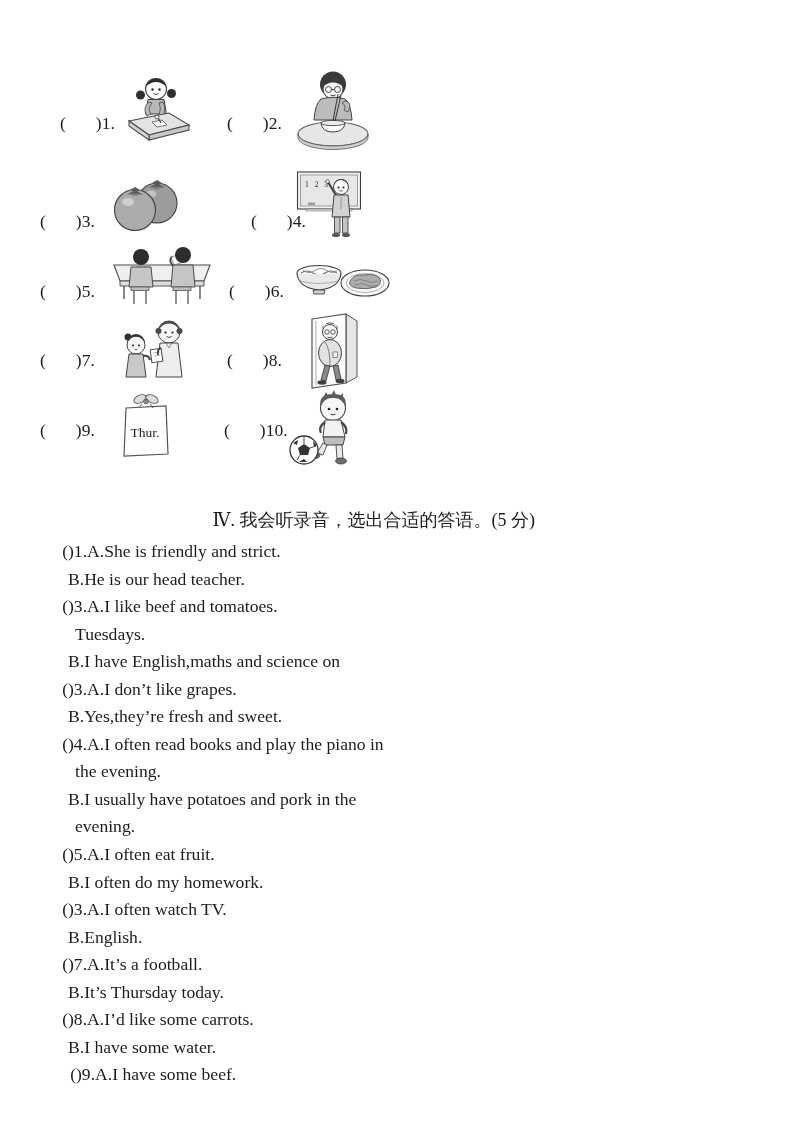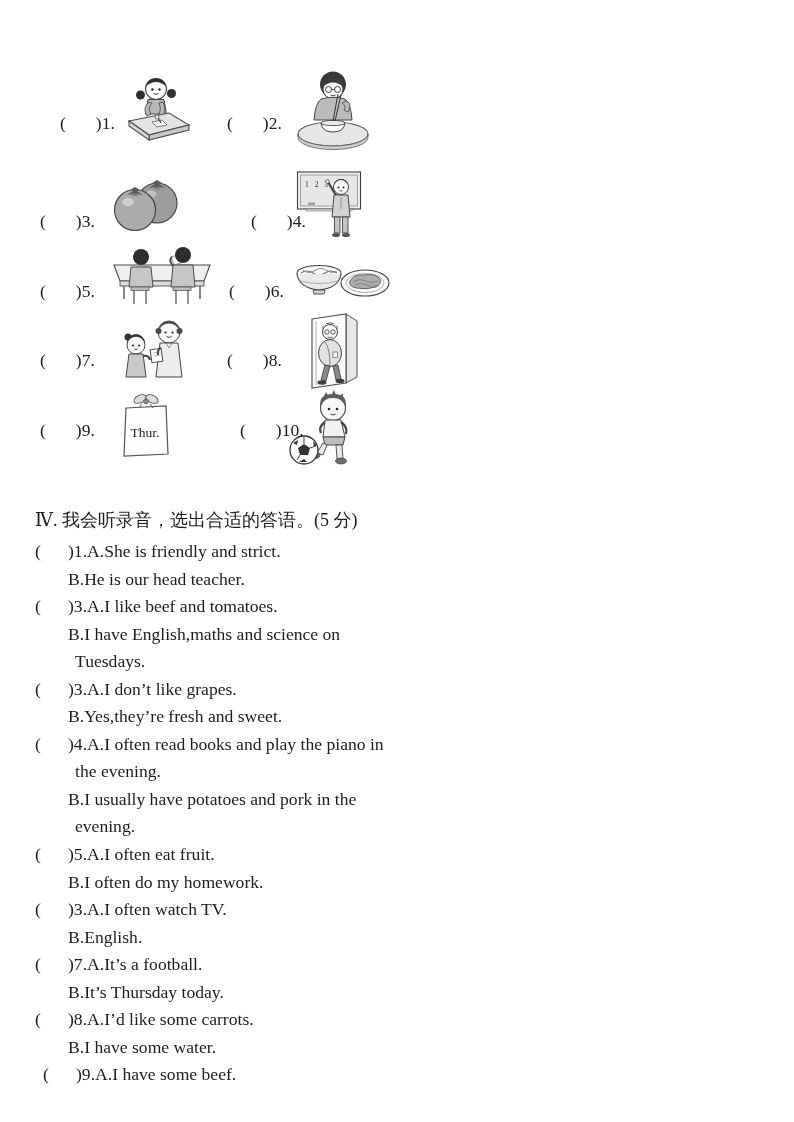--- a/index.html
+++ b/index.html
@@ -2,21 +2,21 @@
 <html><head>
 <meta charset="utf-8">
 <style>
   html,body{margin:0;padding:0;background:#fff;}
   .page{position:relative;width:794px;height:1122px;background:#fff;overflow:hidden;
         font-family:"Liberation Serif","DejaVu Serif",serif;color:#1c1c1c;}
   .m-label{position:absolute;font-size:17.5px;white-space:nowrap;}
   .m-label .m-open{display:inline-block;margin-right:30px;}
   .m-img{position:absolute;text-align:center;}
   .m-img svg{display:block;width:100%;height:100%;}
-  .quiz{position:absolute;left:35px;top:507px;width:500px;}
+  .quiz{position:absolute;left:35px;top:507px;width:500px;text-align:right;}
   .quiz-heading{font-size:18px;line-height:27px;margin:0 0 7px 0;white-space:nowrap;
                 font-family:"Liberation Serif","DejaVu Serif",serif;}
   .qline{height:27.55px;font-size:17.6px;white-space:nowrap;display:flex;align-items:baseline;}
   .qline .paren{flex:0 0 33px;width:33px;}
   .qline.b{padding-left:33px;}
   .qline.c{padding-left:40px;}
   .qline.shift{padding-left:8px;}
   svg text{font-family:"Liberation Serif","DejaVu Serif",serif;}
 </style>
 </head>
@@ -26,21 +26,21 @@
 
   <div class="m-label" style="left:60px;top:113px"><span class="m-open">(</span><span>)1.</span></div>
   <div class="m-label" style="left:227px;top:113px"><span class="m-open">(</span><span>)2.</span></div>
   <div class="m-label" style="left:40px;top:211px"><span class="m-open">(</span><span>)3.</span></div>
   <div class="m-label" style="left:251px;top:211px"><span class="m-open">(</span><span>)4.</span></div>
   <div class="m-label" style="left:40px;top:281px"><span class="m-open">(</span><span>)5.</span></div>
   <div class="m-label" style="left:229px;top:281px"><span class="m-open">(</span><span>)6.</span></div>
   <div class="m-label" style="left:40px;top:350px"><span class="m-open">(</span><span>)7.</span></div>
   <div class="m-label" style="left:227px;top:350px"><span class="m-open">(</span><span>)8.</span></div>
   <div class="m-label" style="left:40px;top:420px"><span class="m-open">(</span><span>)9.</span></div>
-  <div class="m-label" style="left:240px;top:420px"><span class="m-open">(</span><span>)10.</span></div>
+  <div class="m-label" style="left:224px;top:420px"><span class="m-open">(</span><span>)10.</span></div>
 
   <div class="m-img" style="left:126px;top:72px;width:66px;height:78px">
     <svg viewBox="0 0 66 78">
       <circle cx="14.5" cy="23" r="4.5" fill="#2f2f2f"></circle>
         <circle cx="45.5" cy="21.5" r="4.5" fill="#2f2f2f"></circle>
       <circle cx="30" cy="17" r="10.5" fill="#fafafa" stroke="#444" stroke-width="1.1"></circle>
       <path d="M19.8,14.5 Q21.5,6.5 30,6.5 Q38.5,6.5 40.2,14.5 Q35.5,10 30,10 Q24.5,10 19.8,14.5 Z" fill="#2f2f2f"></path>
       <circle cx="26.5" cy="17.5" r="1.2" fill="#222"></circle>
         <circle cx="33.5" cy="17.5" r="1.2" fill="#222"></circle>
       <path d="M27.5,21.5 Q30,23.5 32.5,21.5" fill="none" stroke="#333" stroke-width="0.9"></path>
@@ -244,26 +244,26 @@
         <span class="paren">(</span>
         <span>)1.A.She is friendly and strict.</span>
       </div>
     <div class="qline b">
         <span>B.He is our head teacher.</span>
       </div>
     <div class="qline q">
         <span class="paren">(</span>
         <span>)3.A.I like beef and tomatoes.</span>
       </div>
-    <div class="qline b">
-        <span>B.I have English,maths and science on</span>
-      </div>
     <div class="qline c">
         <span>Tuesdays.</span>
       </div>
+    <div class="qline b">
+        <span>B.I have English,maths and science on</span>
+      </div>
     <div class="qline q">
         <span class="paren">(</span>
         <span>)3.A.I don’t like grapes.</span>
       </div>
     <div class="qline b">
         <span>B.Yes,they’re fresh and sweet.</span>
       </div>
     <div class="qline q">
         <span class="paren">(</span>
         <span>)4.A.I often read books and play the piano in</span>

